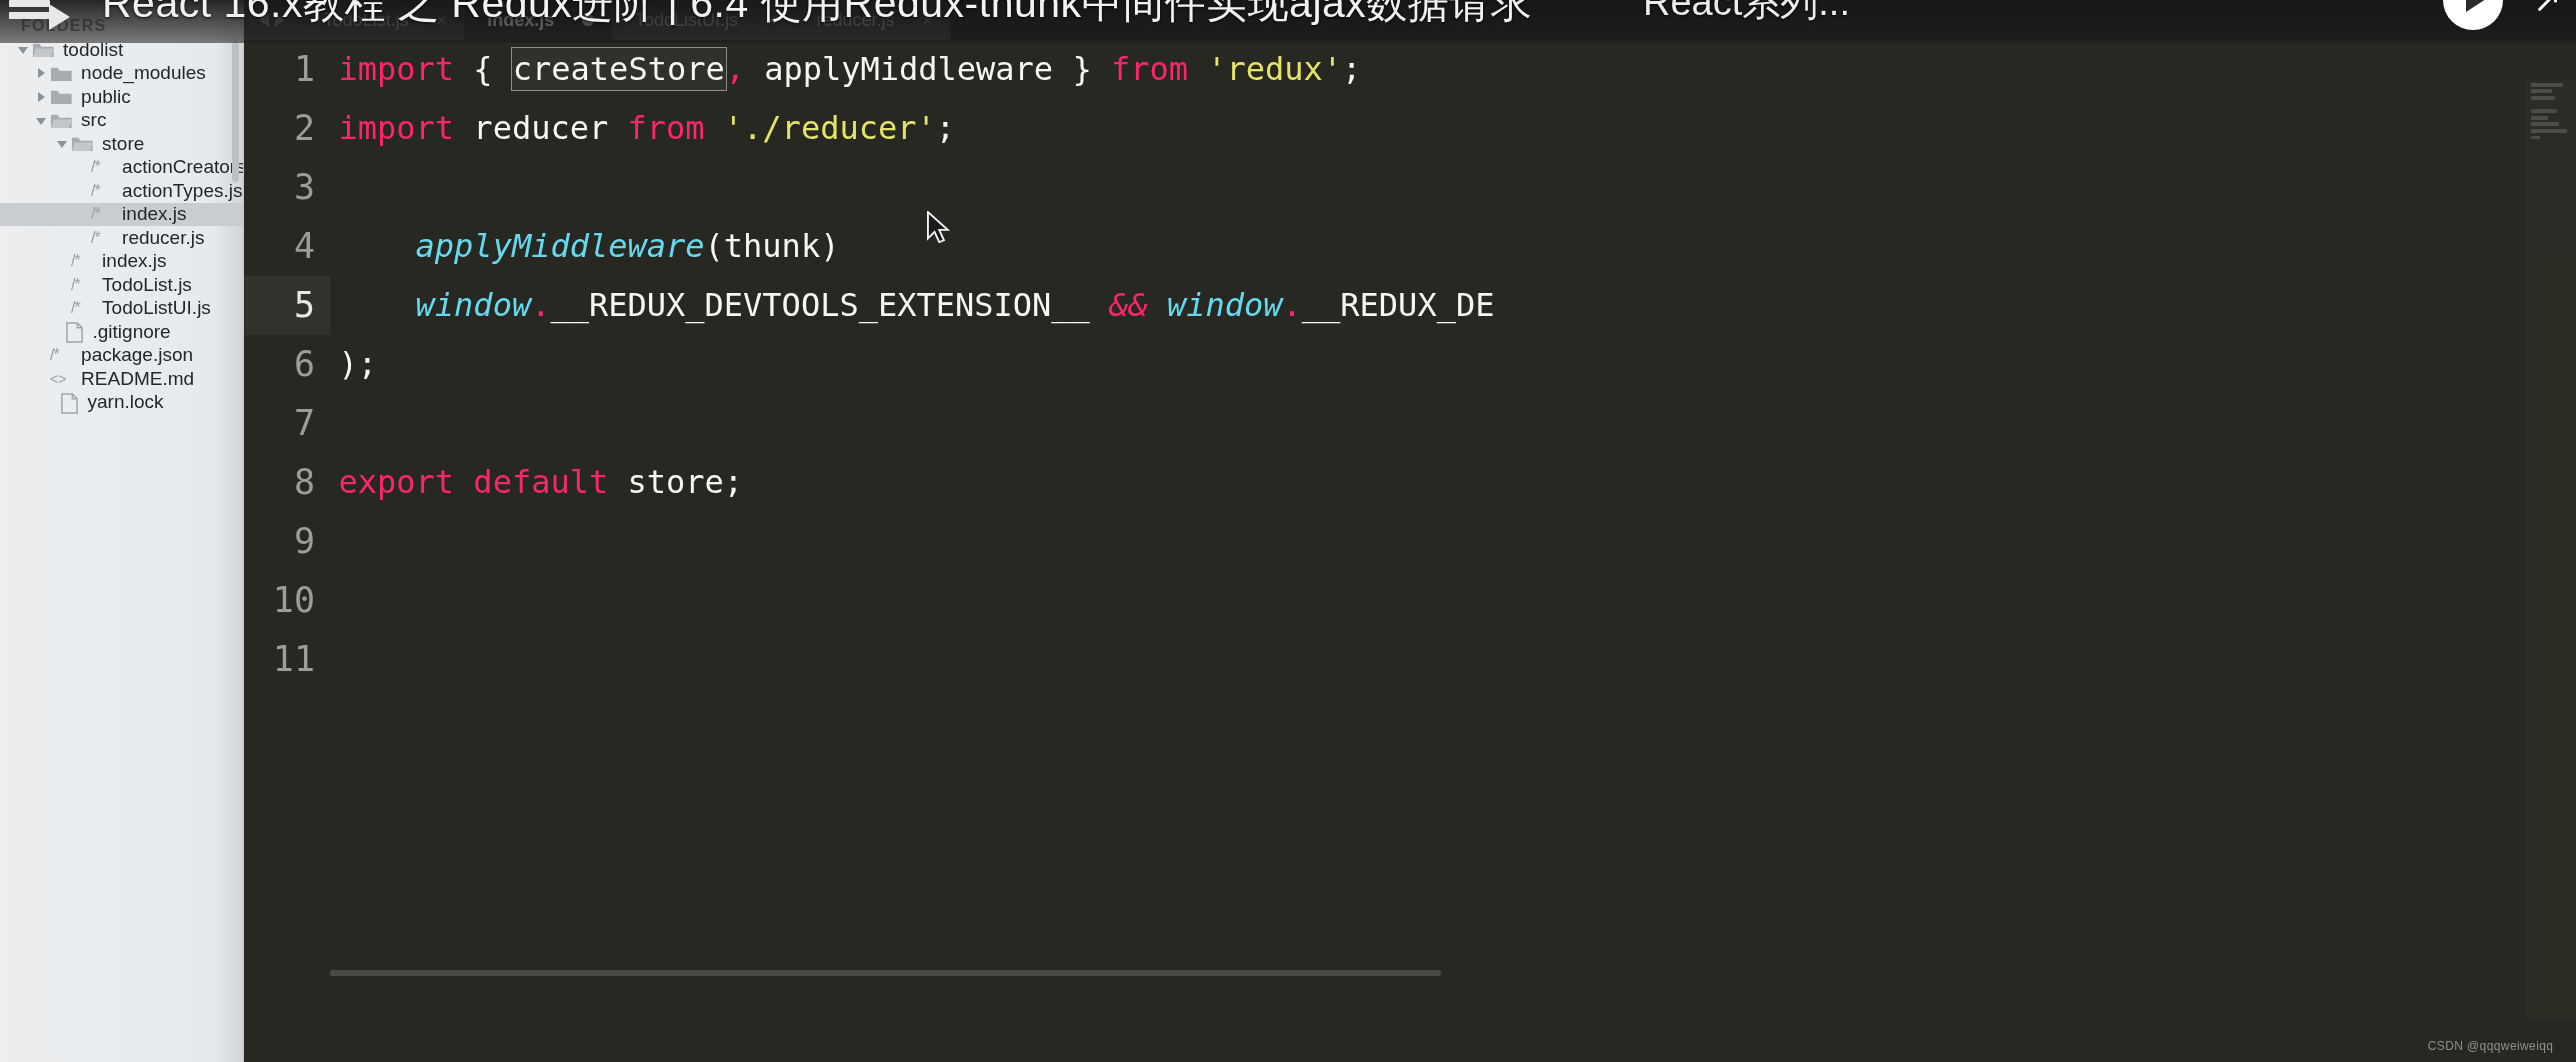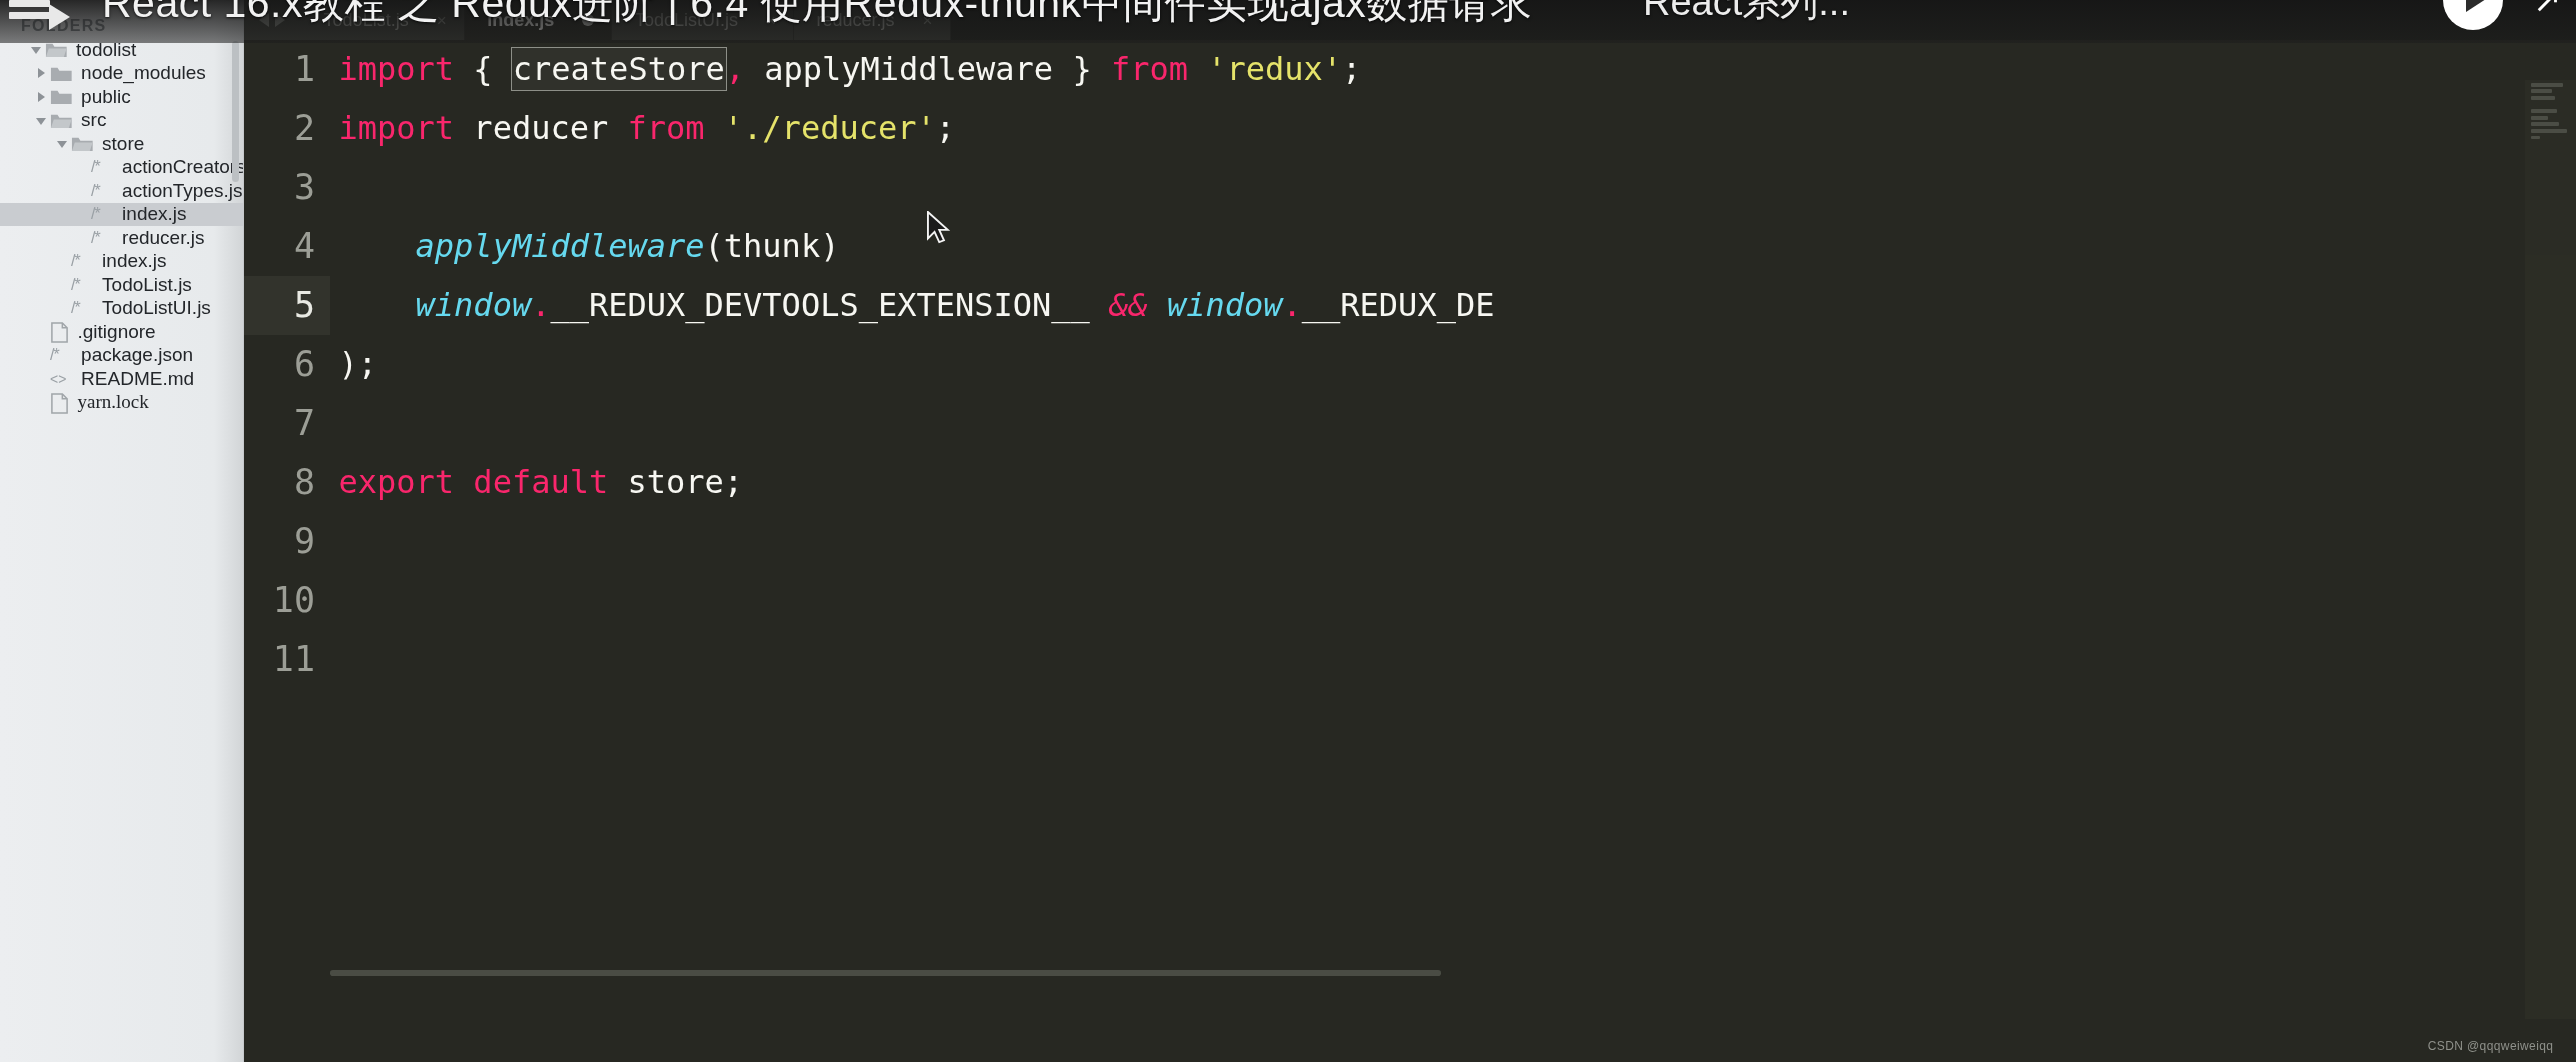--- a/index.html
+++ b/index.html
@@ -437,21 +437,21 @@
     </div>
 
     <div class="statusbar">
       <span class="watermark">CSDN @qqqweiweiqq</span>
     </div>
   </div>
 
   <div class="sidebar">
     <div class="sidebar-header">FOLDERS</div>
     <div class="tree" id="tree">
-        <div class="tree-row" style="padding-left: 29px;">
+        <div class="tree-row" style="padding-left: 16px;">
           <span class="arrow down"></span>
           <span class="ico ico-folder-open">
             <svg width="22.6" height="17" viewBox="0 0 24 18">
               <path d="M1 3 L1 17 L23 17 L23 6 L10 6 L8 3 Z" fill="#a8acb0"></path>
               <path d="M1 17 L4 8 L23 8 L20 17 Z" fill="#c3c7ca"></path>
             </svg>
           </span>
           <span class="tree-label">todolist</span>
         </div>
         <div class="tree-row" style="padding-left: 34px;">
@@ -520,39 +520,39 @@
         <div class="tree-row" style="padding-left: 55px;">
           <span class="arrow none"></span>
           <span class="ico ico-js">/*</span>
           <span class="tree-label">TodoList.js</span>
         </div>
         <div class="tree-row" style="padding-left: 55px;">
           <span class="arrow none"></span>
           <span class="ico ico-js">/*</span>
           <span class="tree-label">TodoListUI.js</span>
         </div>
-        <div class="tree-row" style="padding-left: 34px;">
+        <div class="tree-row" style="padding-left: 49px;">
           <span class="arrow none"></span>
           <span class="ico ico-file"><svg width="19" height="21" viewBox="0 0 20 22">
               <path d="M2 1 L13 1 L18 6 L18 21 L2 21 Z" fill="none" stroke="#a0a5a9" stroke-width="1.6"></path>
               <path d="M13 1 L13 6 L18 6" fill="none" stroke="#a0a5a9" stroke-width="1.6"></path>
             </svg></span>
           <span class="tree-label">.gitignore</span>
         </div>
         <div class="tree-row" style="padding-left: 34px;">
           <span class="arrow none"></span>
           <span class="ico ico-js">/*</span>
           <span class="tree-label">package.json</span>
         </div>
         <div class="tree-row" style="padding-left: 34px;">
           <span class="arrow none"></span>
           <span class="ico ico-md">&lt;&gt;</span>
           <span class="tree-label">README.md</span>
         </div>
-        <div class="tree-row" style="padding-left: 34px; font-family: Liberation Serif, serif;">
+        <div class="tree-row" style="padding-left: 44px;">
           <span class="arrow none"></span>
           <span class="ico ico-file"><svg width="19" height="21" viewBox="0 0 20 22">
               <path d="M2 1 L13 1 L18 6 L18 21 L2 21 Z" fill="none" stroke="#a0a5a9" stroke-width="1.6"></path>
               <path d="M13 1 L13 6 L18 6" fill="none" stroke="#a0a5a9" stroke-width="1.6"></path>
             </svg></span>
           <span class="tree-label">yarn.lock</span>
         </div>
       </div>
     <div class="sidebar-scroll"></div>
   </div>

